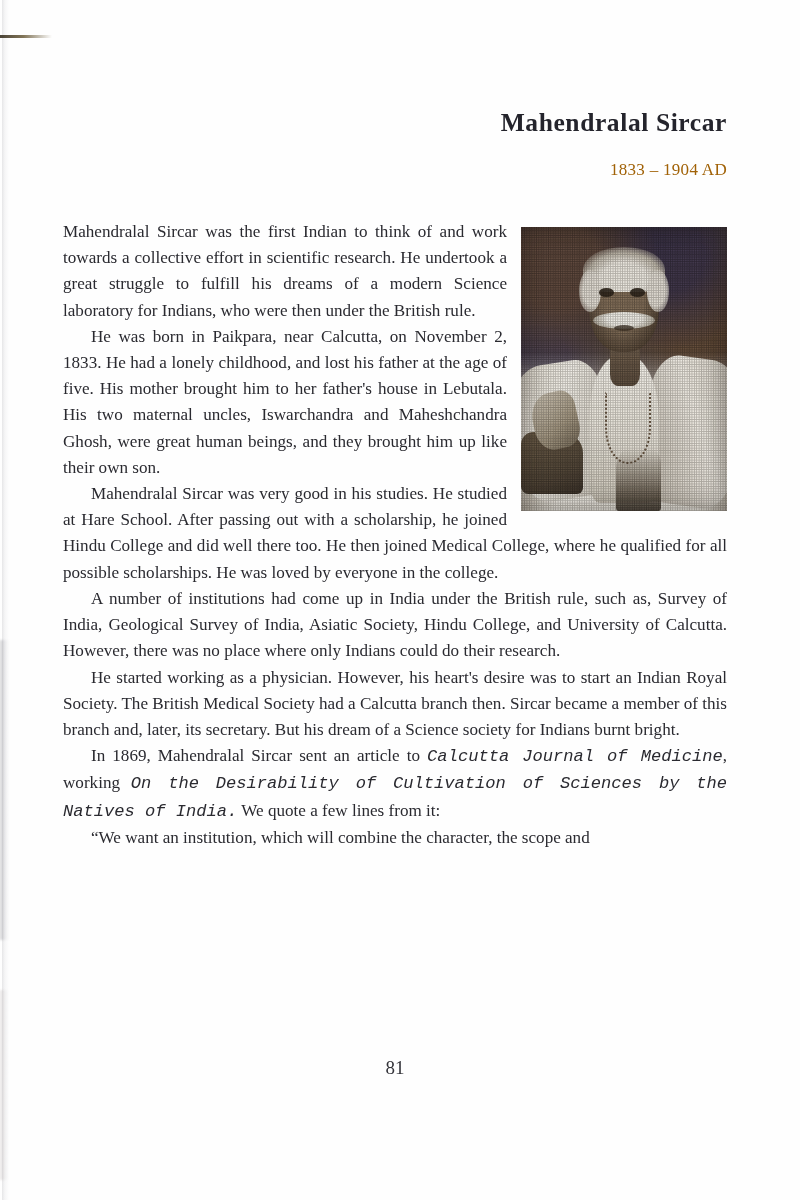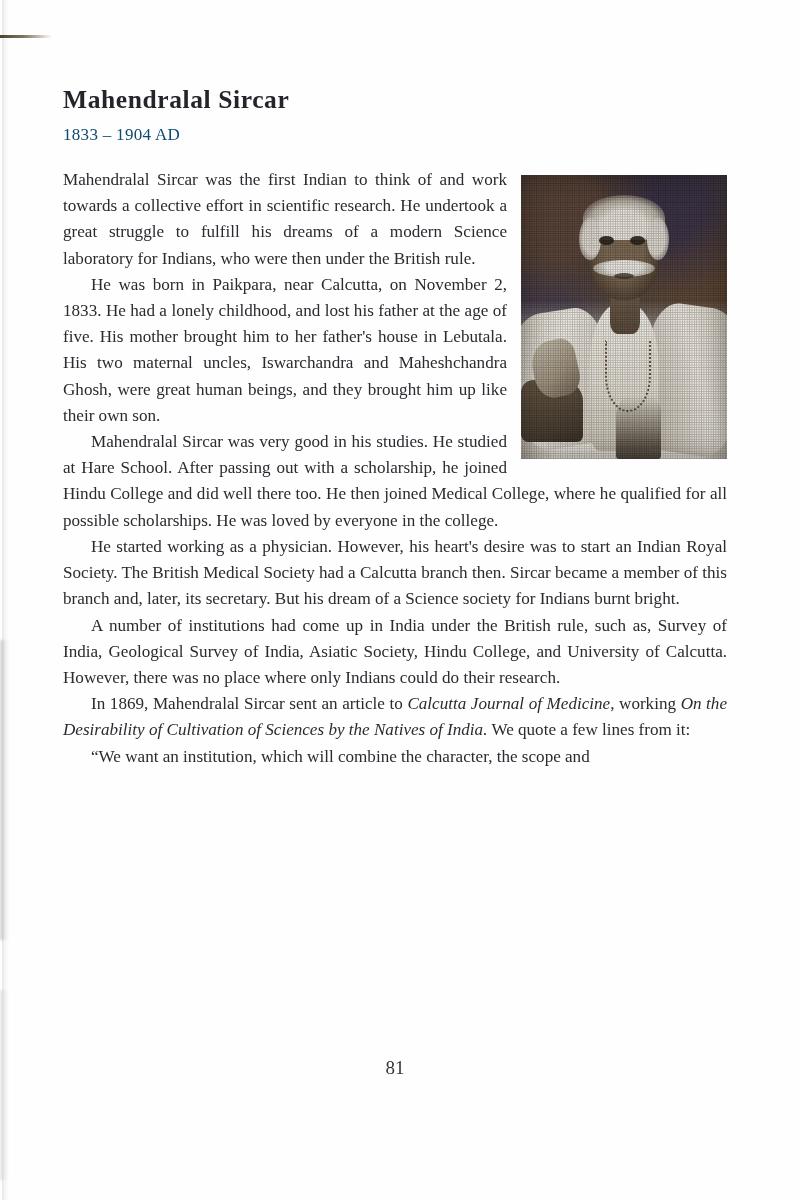--- a/index.html
+++ b/index.html
@@ -57,55 +57,56 @@
   
   .page {
     position: absolute;
     left: 63px;
     top: 0;
     width: 664px;
     height: 1200px;
   }
 
   .title-block {
-    padding-top: 86px;
-    text-align: left;
+    padding-top: 109px;
+    text-align: right;
   }
   .chapter-title {
     font-size: 25.5px;
     font-weight: bold;
     letter-spacing: .6px;
     color: #24242c;
     line-height: 1.1;
   }
   .chapter-dates {
     font-size: 17px;
-    margin-top: 11px;
+    margin-top: 23px;
     letter-spacing: .3px;
-    color: #0c4a6e;
+    color: #a16207;
   }
 
   .body-text {
-    margin-top: 22px;
+    margin-top: 39px;
     font-size: 17.1px;
     line-height: 26.2px;
     text-align: justify;
     text-justify: inter-word;
     color: #2a2a30;
     hyphens: none;
   }
   .body-text p {
     margin: 0;
     text-indent: 28px;
   }
   .body-text p.no-indent {
     text-indent: 0;
   }
   .body-text em {
     font-style: italic;
+    font-family: Liberation Mono, monospace;
   }
 
   
   .portrait-float {
     float: right;
     width: 206px;
     height: 284px;
     margin: 8px 0 4px 14px;
     shape-outside: margin-box;
   }
@@ -367,20 +368,20 @@
         <div class="fold"></div>
         <div class="grain"></div>
         <div class="halftone"></div>
         <div class="vignette"></div>
       </div>
     </div>
 
     <p class="no-indent">Mahendralal Sircar was the first Indian to think of and work towards a collective effort in scientific research. He undertook a great struggle to fulfill his dreams of a modern Science laboratory for Indians, who were then under the British rule.</p>
     <p>He was born in Paikpara, near Calcutta, on November 2, 1833. He had a lonely childhood, and lost his father at the age of five. His mother brought him to her father's house in Lebutala. His two maternal uncles, Iswarchandra and Maheshchandra Ghosh, were great human beings, and they brought him up like their own son.</p>
     <p>Mahendralal Sircar was very good in his studies. He studied at Hare School. After passing out with a scholarship, he joined Hindu College and did well there too. He then joined Medical College, where he qualified for all possible scholarships. He was loved by everyone in the college.</p>
+    <p>A number of institutions had come up in India under the British rule, such as, Survey of India, Geological Survey of India, Asiatic Society, Hindu College, and University of Calcutta. However, there was no place where only Indians could do their research.</p>
     <p>He started working as a physician. However, his heart's desire was to start an Indian Royal Society. The British Medical Society had a Calcutta branch then. Sircar became a member of this branch and, later, its secretary. But his dream of a Science society for Indians burnt bright.</p>
-    <p>A number of institutions had come up in India under the British rule, such as, Survey of India, Geological Survey of India, Asiatic Society, Hindu College, and University of Calcutta. However, there was no place where only Indians could do their research.</p>
     <p><span>In 1869, Mahendralal Sircar sent an article to </span><em>Calcutta Journal of Medicine</em><span>, working </span><em>On the Desirability of Cultivation of Sciences by the Natives of India.</em><span> We quote a few lines from it:</span></p>
     <p>“We want an institution, which will combine the character, the scope and</p>
   </div>
 
   <div class="folio">81</div>
 </div>
 
 </body></html>

